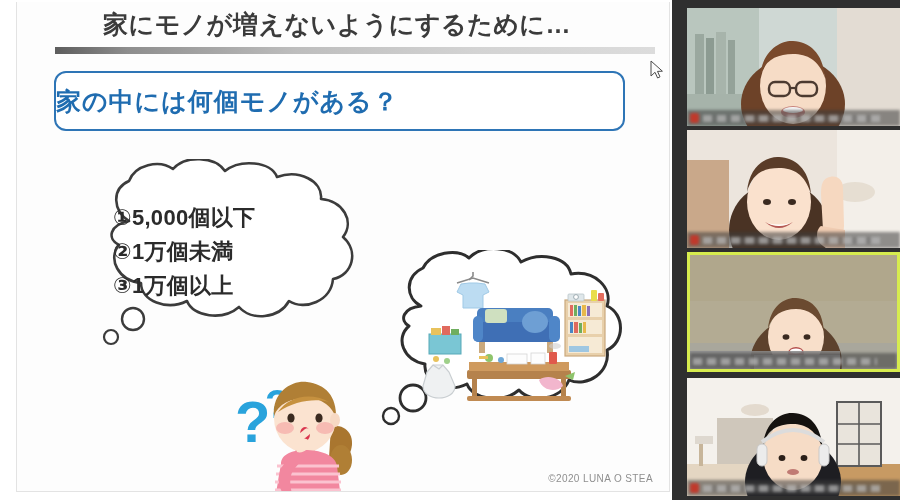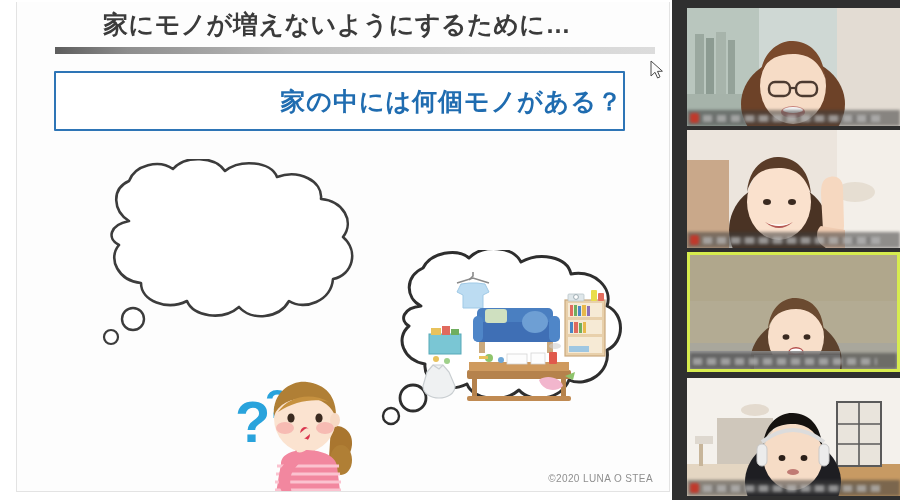--- a/index.html
+++ b/index.html
@@ -56,26 +56,26 @@
     left: 38px; top: 45px;
     width: 600px; height: 7px;
     background: linear-gradient(to right, #5d5d5d 0%, #8d8d8d 12%, #bdbdbd 40%, #d3d3d3 70%, #dcdcdc 100%);
   }
 
   #question-box {
     position: absolute;
     left: 37px; top: 69px;
     width: 571px; height: 60px;
     border: 2.5px solid #2e75b6;
-    border-radius: 1px;
+    border-radius: 12px;
     box-sizing: border-box;
     background: #ffffff;
     display: flex;
     align-items: center;
-    justify-content: flex-end;
+    justify-content: flex-start;
   }
   #question-box .q-text {
     font-size: 25px;
     font-weight: bold;
     color: #1f6cb0;
     letter-spacing: 1px;
     white-space: nowrap;
   }
 
   
@@ -220,20 +220,25 @@
                    C284,92 278,116 258,120
                    C256,142 230,152 214,142
                    C204,160 176,162 164,148
                    C148,162 118,158 112,142
                    C92,152 66,142 66,124
                    C44,122 32,100 44,86
                    C32,80 34,66 54,62 Z" fill="#ffffff" stroke="#3c3c3c" stroke-width="2.6" stroke-linejoin="round"></path>
           <circle cx="58" cy="160" r="11" fill="#ffffff" stroke="#3c3c3c" stroke-width="2.4"></circle>
           <circle cx="36" cy="178" r="7" fill="#ffffff" stroke="#3c3c3c" stroke-width="2.2"></circle>
         </svg>
+        <div id="answer-list">
+          <div class="ans">①5,000個以下</div>
+          <div class="ans">②1万個未満</div>
+          <div class="ans">③1万個以上</div>
+        </div>
       </div>
 
       <div id="room-cloud">
         <svg class="cloudline" width="258" height="185" viewBox="0 0 258 185">
           <path d="M52,56
                    C36,48 36,26 54,18
                    C62,2 88,-2 100,8
                    C114,-6 144,-4 152,12
                    C170,2 198,6 202,24
                    C226,20 244,38 238,56

